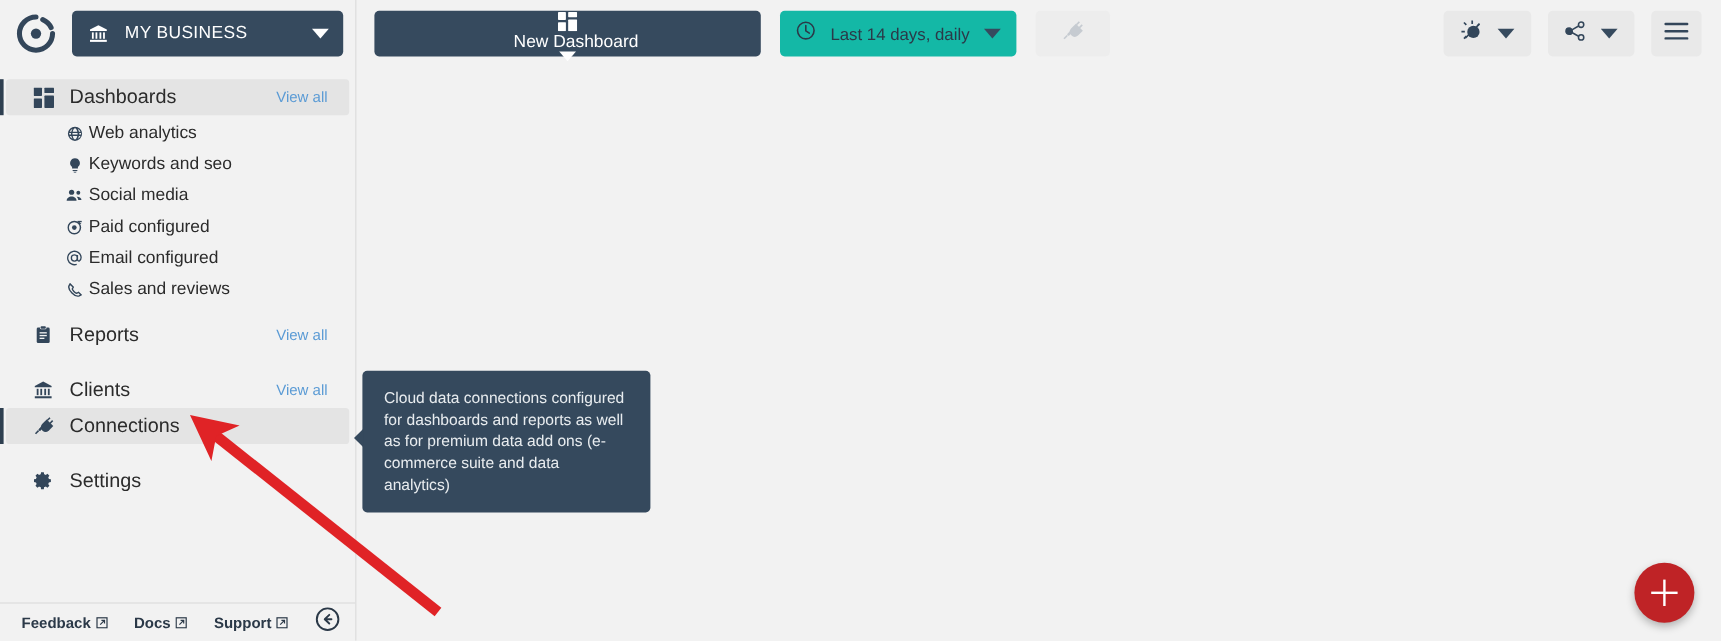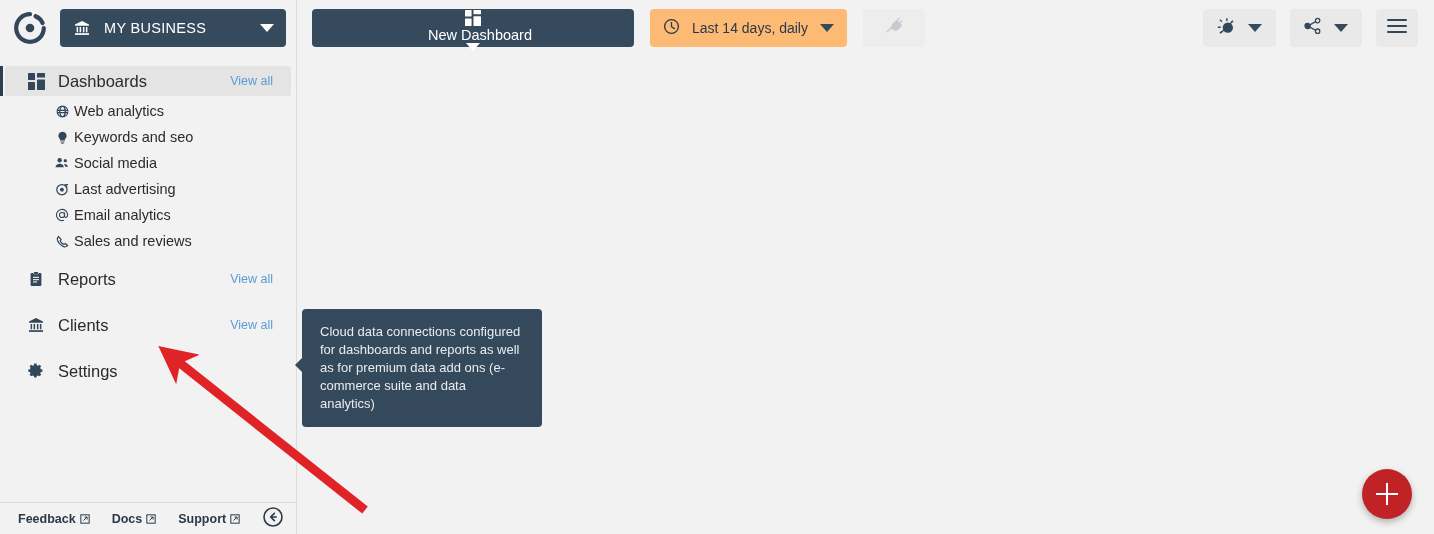--- a/index.html
+++ b/index.html
@@ -197,21 +197,21 @@
   .dash-label {
     flex: 1 1 auto;
     margin-left: 14px;
     font-size: 14.5px;
     color: #fff;
     white-space: nowrap;
   }
   .date-select {
     margin-left: 16px;
     height: 38px;
-    background: #fdba74;
+    background: #14b8a6;
     border-radius: 4px;
     display: flex;
     align-items: center;
     padding: 0 13px;
     cursor: pointer;
     gap: 12px;
   }
   .date-label {
     font-size: 14px;
     color: #2b3948;
@@ -375,30 +375,30 @@
         </div>
         <div class="sub-item">
           <span class="sub-ico">
             <svg width="13" height="13" viewBox="0 0 16 16" fill="none">
               <circle cx="7.3" cy="8.2" r="6.3" stroke="#33465a" stroke-width="1.5"></circle>
               <circle cx="7.3" cy="8.2" r="2.4" fill="#33465a"></circle>
               <path d="M11.6 1.4 L14.6 4.4 L11.6 4.4 Z" fill="#33465a"></path>
               <rect x="10.6" y="1.3" width="4.3" height="1.4" fill="#33465a"></rect>
             </svg>
           </span>
-          <span class="sub-label">Last advertising</span>
+          <span class="sub-label">Paid configured</span>
         </div>
         <div class="sub-item">
           <span class="sub-ico">
             <svg width="14" height="14" viewBox="0 0 16 16" fill="none" stroke="#33465a" stroke-width="1.25">
               <circle cx="8" cy="8" r="2.9"></circle>
               <path d="M10.9 5.1v4.1c0 1.4 1 1.9 1.9 1.5 1-.5 1.6-1.9 1.6-3.3A6.4 6.4 0 1 0 10.2 14"></path>
             </svg>
           </span>
-          <span class="sub-label">Email analytics</span>
+          <span class="sub-label">Email configured</span>
         </div>
         <div class="sub-item">
           <span class="sub-ico">
             <svg width="13" height="13" viewBox="0 0 16 16" fill="none" stroke="#33465a" stroke-width="1.5" stroke-linecap="round">
               <path d="M3 1.9 1.9 3.8c-.8 2 1 5.4 3 7.4s5.4 3.8 7.4 3l1.9-1.1-2.6-2.5-1.9 1c-.9-.1-1.9-1-2.6-1.7S5.3 8 5.2 7.2l1-1.9z"></path>
             </svg>
           </span>
           <span class="sub-label">Sales and reviews</span>
         </div>
       </div>
@@ -430,20 +430,33 @@
             <rect x="5.6" y="7" width="1.5" height="5.3"></rect>
             <rect x="8.9" y="7" width="1.5" height="5.3"></rect>
             <rect x="11.9" y="7" width="1.5" height="5.3"></rect>
             <rect x="1" y="13.2" width="14" height="1.7"></rect>
           </svg>
         </span>
         <span class="nav-title">Clients</span>
         <span class="view-all">View all</span>
       </div>
 
+      <div class="nav-group-row active">
+        <span class="nav-ico">
+          <svg width="17" height="17" viewBox="0 0 17 17" fill="#33465a">
+            <path d="M10.9 2.6 7.1 6.4a3.9 3.9 0 0 0 5.5 5.5l3.8-3.8z"></path>
+            <rect x="11.9" y="0.6" width="1.3" height="3.3" transform="rotate(45 12.5 2.2)"></rect>
+            <rect x="14.1" y="3.1" width="1.3" height="3.3" transform="rotate(45 14.8 4.7)"></rect>
+            <rect x="2.2" y="11.4" width="1.3" height="3.6" transform="rotate(45 2.9 13.2)"></rect>
+            <path d="M6.6 8.2 4.3 10.5a1 1 0 0 0 1.4 1.4L8 9.6z"></path>
+          </svg>
+        </span>
+        <span class="nav-title">Connections</span>
+        <span class="view-all"></span>
+      </div>
 
       <div class="nav-gap-md"></div>
 
       <div class="nav-group-row">
         <span class="nav-ico">
           <svg width="17" height="17" viewBox="0 0 16 16" fill="#33465a">
             <path d="M8 5.1A2.9 2.9 0 1 0 8 10.9 2.9 2.9 0 0 0 8 5.1zm6.6 4.2.0-2.6-1.9-.3a5 5 0 0 0-.6-1.5l1.1-1.6-1.8-1.8-1.6 1.1a5 5 0 0 0-1.5-.6L8 .1 5.4.1l-.3 1.9a5 5 0 0 0-1.5.6L2 1.5.2 3.3l1.1 1.6a5 5 0 0 0-.6 1.5L-1.2 6.7v2.6l1.9.3a5 5 0 0 0 .6 1.5L.2 12.7 2 14.5l1.6-1.1a5 5 0 0 0 1.5.6l.3 1.9h2.6l.3-1.9a5 5 0 0 0 1.5-.6l1.6 1.1 1.8-1.8-1.1-1.6a5 5 0 0 0 .6-1.5z" transform="translate(1.3 0.4) scale(0.84)"></path>
           </svg>
         </span>
         <span class="nav-title">Settings</span>

